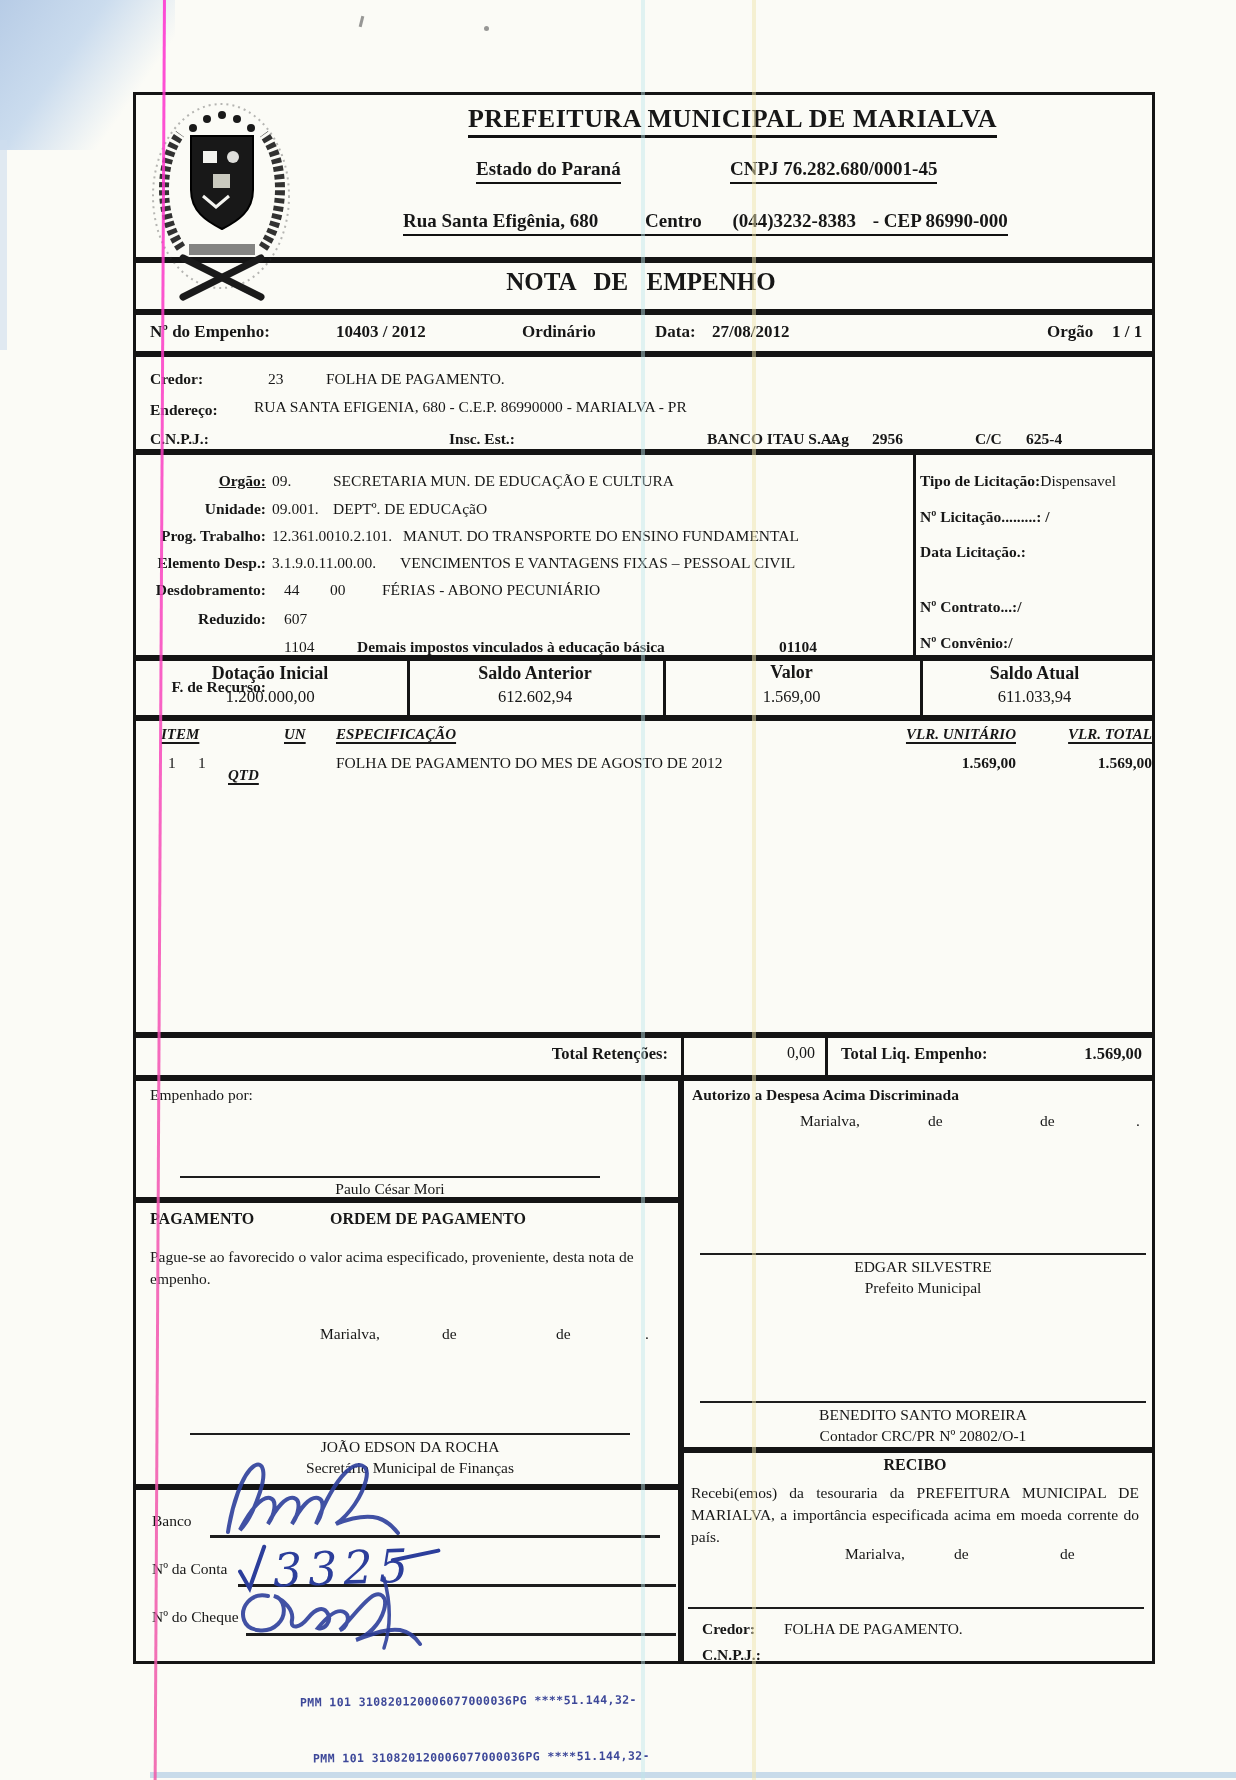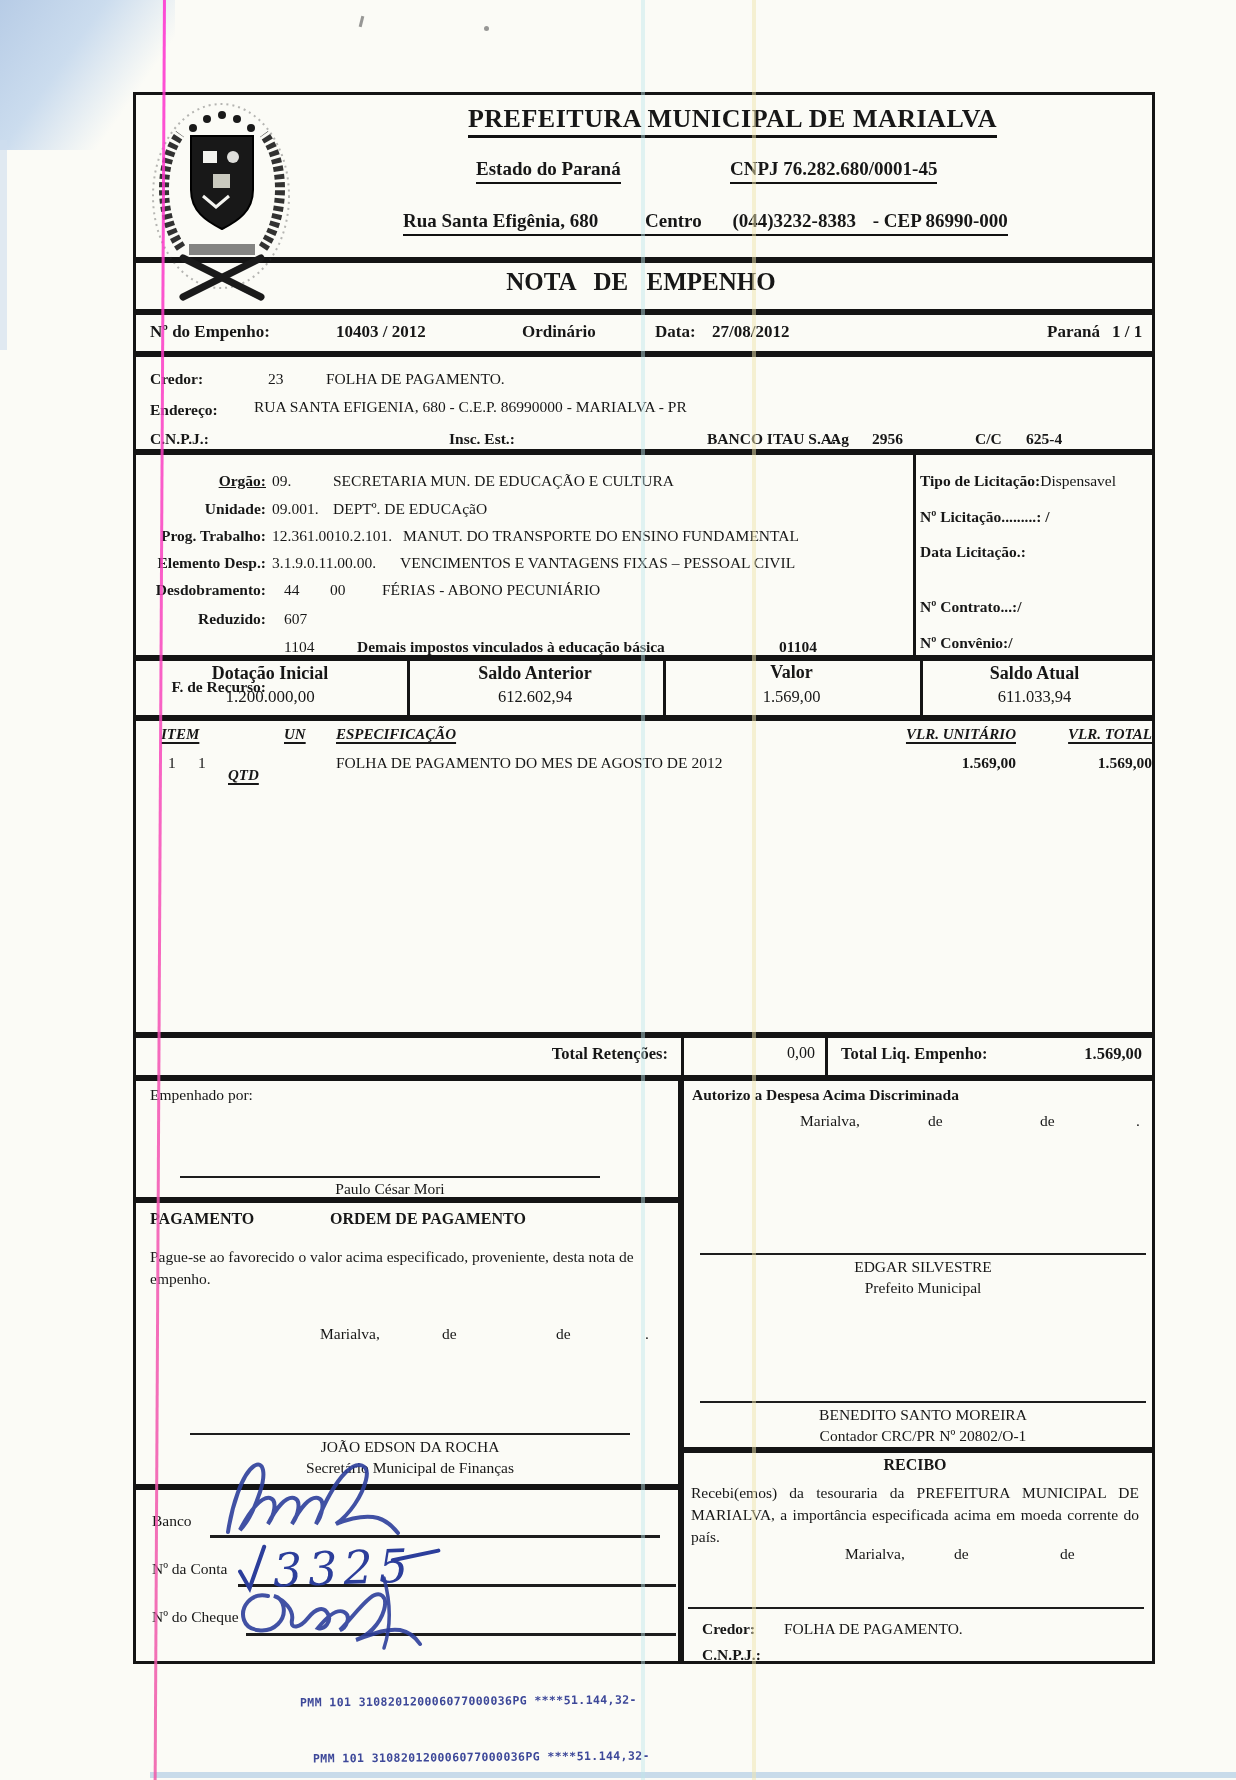--- a/index.html
+++ b/index.html
@@ -97,21 +97,21 @@
     <span style="margin-left:12px;">-  CEP 86990-000</span>
   </div>
 
   <div class="abs b center" style="left:133px;top:268px;width:1016px;font-size:25px;word-spacing:12px;">NOTA DE EMPENHO</div>
 
   <div class="abs b" style="left:150px;top:322px;font-size:17px;">Nº do Empenho:</div>
   <div class="abs b" style="left:336px;top:322px;font-size:17px;">10403 / 2012</div>
   <div class="abs b" style="left:500px;top:322px;font-size:17px;margin-left:22px;">Ordinário</div>
   <div class="abs b" style="left:655px;top:322px;font-size:17px;">Data:</div>
   <div class="abs b" style="left:712px;top:322px;font-size:17px;">27/08/2012</div>
-  <div class="abs b" style="left:1047px;top:322px;font-size:17px;">Paraná</div>
+  <div class="abs b" style="left:1047px;top:322px;font-size:17px;">Orgão</div>
   <div class="abs b" style="left:1112px;top:322px;font-size:17px;">1 / 1</div>
 
   <div class="abs b fs15" style="left:150px;top:370px;">Credor:</div>
   <div class="abs fs15" style="left:268px;top:370px;">23</div>
   <div class="abs fs15" style="left:326px;top:370px;">FOLHA DE PAGAMENTO.</div>
   <div class="abs b fs15" style="left:150px;top:401px;">Endereço:</div>
   <div class="abs fs15" style="left:254px;top:398px;">RUA SANTA EFIGENIA, 680  -  C.E.P. 86990000  -  MARIALVA  -  PR</div>
   <div class="abs b fs15" style="left:150px;top:430px;">C.N.P.J.:</div>
   <div class="abs b fs15" style="left:449px;top:430px;">Insc. Est.:</div>
   <div class="abs b fs15" style="left:707px;top:430px;">BANCO ITAU S.A.</div>

